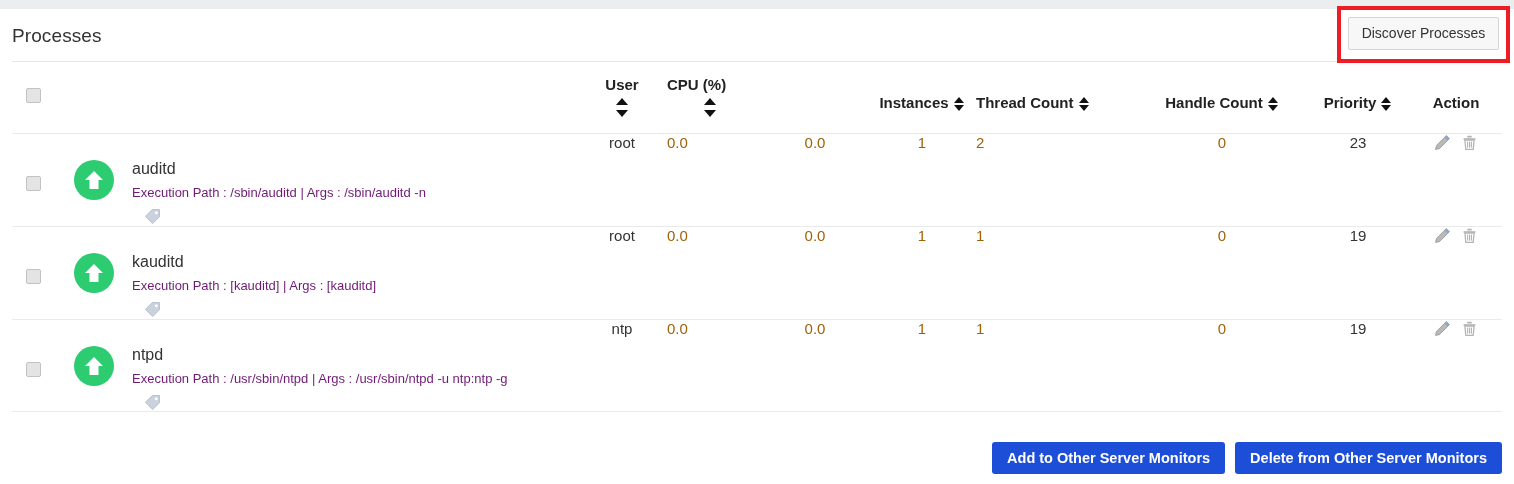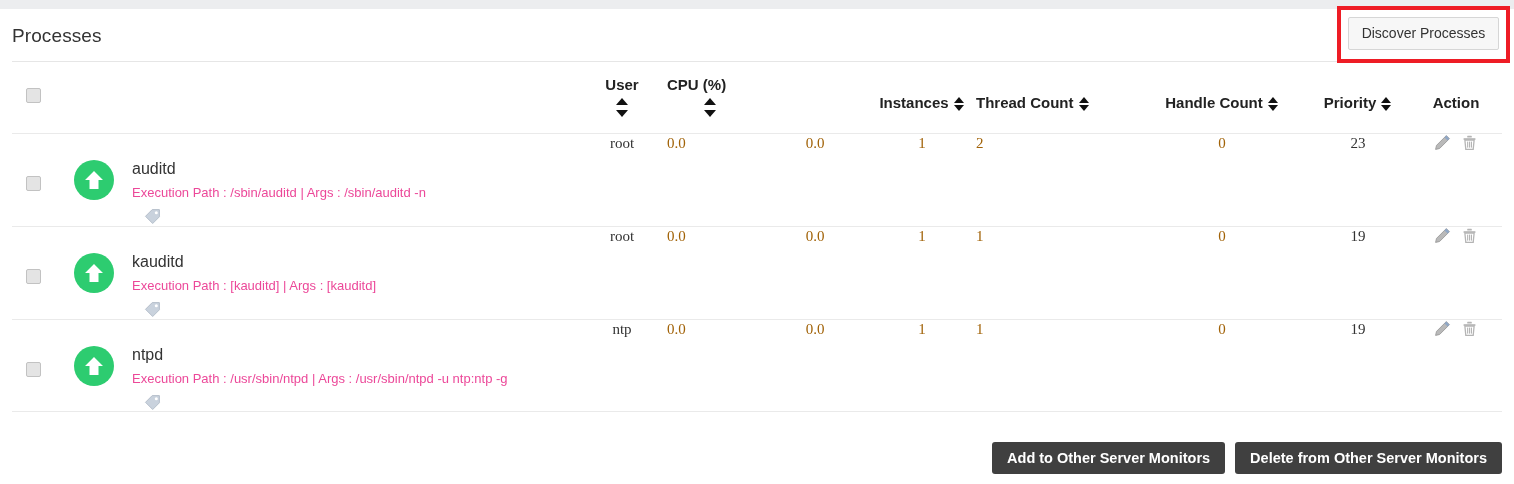--- a/index.html
+++ b/index.html
@@ -184,48 +184,47 @@
     position: absolute;
     left: 58px; top: 26px;
     font-size: 16px;
     color: #333333;
     white-space: nowrap;
   }
   .proc-path {
     position: absolute;
     left: 58px; top: 51px;
     font-size: 13px;
-    color: #ec4899;
+    color: #701a75;
     white-space: nowrap;
   }
   .tag-icon {
     position: absolute;
     left: 70px; top: 74px;
     width: 18px; height: 16px;
   }
 
   .cellval {
     position: absolute;
     top: 51px;
     font-size: 15px;
-    font-family: Liberation Serif, serif;
   }
   .val-dark { color: #333333; }
   .val-link { color: #a16207; cursor: pointer; }
   .act-ico { display:inline-block; margin: 0 3px; cursor:pointer; vertical-align: middle; }
 
   
   .footer-btns {
     position: absolute;
     right: 12px; bottom: 10px;
     display: flex;
     gap: 10px;
   }
   .grn-btn {
-    background: #404040;
+    background: #1d4ed8;
     color: #ffffff;
     border: none;
     border-radius: 3px;
     font-size: 14.5px;
     font-weight: 700;
     font-family: "Liberation Sans", sans-serif;
     height: 32px;
     padding: 0 15px;
     cursor: pointer;
     white-space: nowrap;

